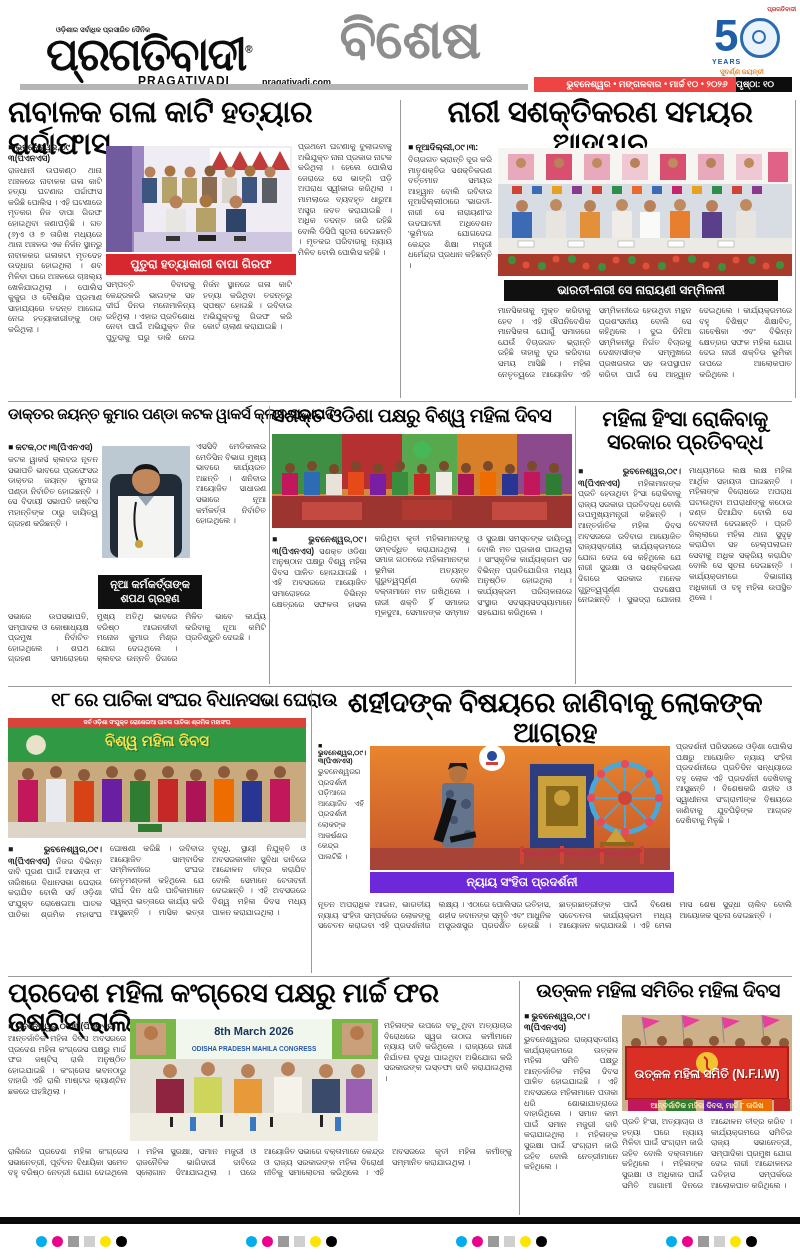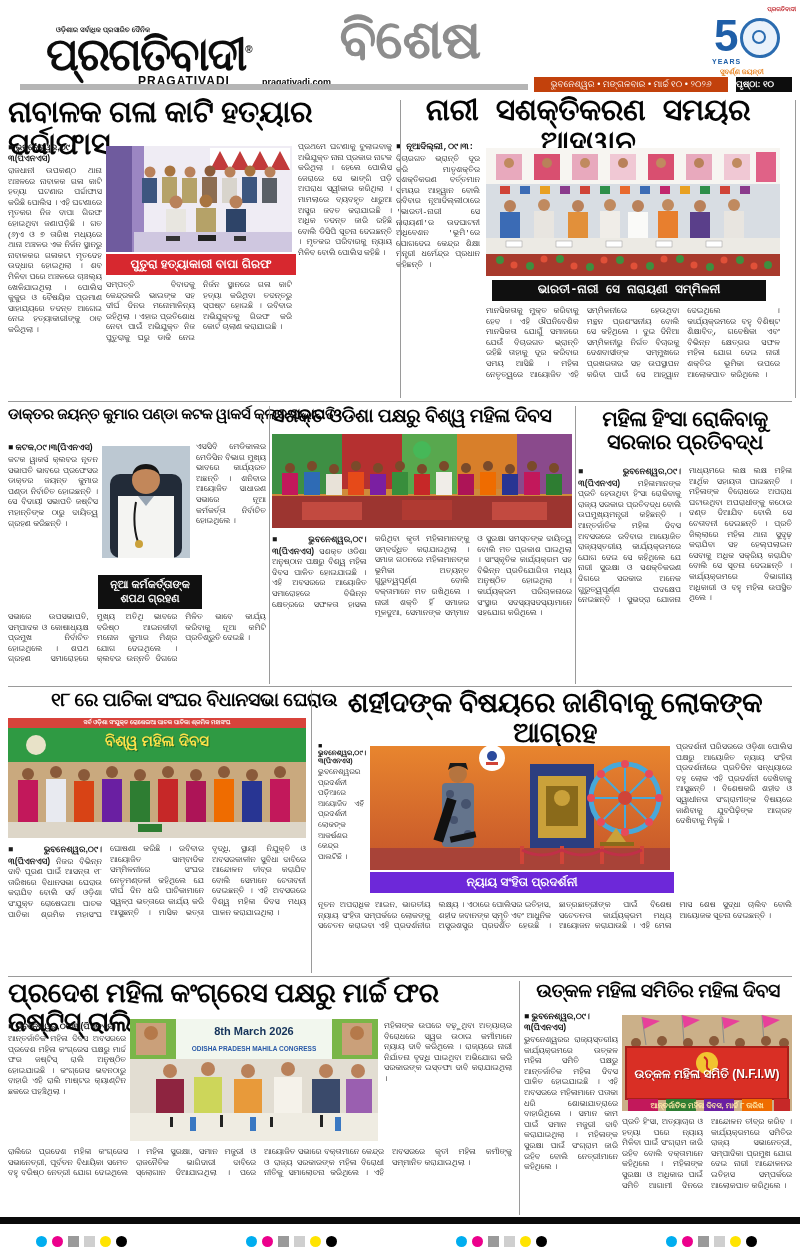--- a/index.html
+++ b/index.html
@@ -16,22 +16,22 @@
                  font-size:54px;font-weight:900;color:#8d8d8d;letter-spacing:-1px;}
   .logo50{position:absolute;left:706px;top:6px;width:90px;height:70px;}
   .logo50 .digit{position:absolute;left:8px;top:8px;font-size:44px;font-weight:900;color:#1f5fa8;line-height:1;}
   .logo50 .emblem{position:absolute;left:34px;top:12px;width:34px;height:34px;border-radius:50%;
                   border:3px solid #2b6cb0;background:#eaf2fb;}
   .logo50 .emblem:after{content:"";position:absolute;left:9px;top:9px;width:10px;height:10px;border-radius:50%;border:2px solid #2b6cb0;}
   .logo50 .l-top{position:absolute;right:0;top:0;font-size:6px;font-weight:bold;color:#c0272d;}
   .logo50 .l-years{position:absolute;left:6px;top:52px;font-size:7px;font-weight:900;color:#1f5fa8;letter-spacing:1px;}
   .logo50 .l-bottom{position:absolute;left:14px;top:62px;font-size:7px;font-weight:bold;color:#e8821e;white-space:nowrap;}
   .gray-rule{position:absolute;left:20px;top:84px;width:508px;height:6px;background:#b5b5b5;}
-  .datebar{position:absolute;left:534px;top:77px;width:194px;height:15px;background:#c2410c;color:#fff;
-           font-size:9px;font-weight:normal;text-align:center;line-height:15px;}
+  .datebar{position:absolute;left:534px;top:77px;width:194px;height:15px;background:#ef4444;color:#fff;
+           font-size:9px;font-weight:bold;text-align:center;line-height:15px;padding-left:16px;}
   .pagebox{position:absolute;left:736px;top:77px;width:56px;height:15px;background:#0d0d0d;color:#fff;
            font-size:9px;font-weight:bold;text-align:left;line-height:15px;}
   
   .art{position:absolute;}
   .hl{position:absolute;margin:0;font-weight:900;color:#050505;line-height:1.08;letter-spacing:-0.5px;}
   .byline{font-size:8.5px;font-weight:900;margin-bottom:2px;}
   .col{font-size:8px;line-height:10.6px;text-align:justify;overflow:hidden;word-break:break-word;color:#1c1c1c;}
   .abs{position:absolute;}
   .photo{position:absolute;overflow:hidden;background:#ddd;}
   .photo svg{display:block;}
@@ -112,21 +112,21 @@
         <rect x="60" y="90" width="14" height="5" fill="#333"></rect>
           <rect x="92" y="89" width="18" height="6" fill="#222"></rect>
           <rect x="128" y="90" width="12" height="5" fill="#333"></rect>
       </svg>
     </div>
     <div class="cap cap-red" style="left:98px;top:158px;width:186px;">ପୁତୁରା ହତ୍ୟାକାରୀ ବାପା ଗିରଫ</div>
     <div class="col" style="position:absolute;left:98px;top:184px;width:186px;height:119px;column-count:2;column-gap:8px;">ସମ୍ପତ୍ତି ବିବାଦକୁ କେନ୍ଦ୍ରକରି ଭାଇଙ୍କ ସହ ଦୀର୍ଘ ଦିନର ମନୋମାଳିନ୍ୟ ରହିଥିଲା । ଏହାର ପ୍ରତିଶୋଧ ନେବା ପାଇଁ ଅଭିଯୁକ୍ତ ନିଜ ପୁତୁରାକୁ ଘରୁ ଡାକି ନେଇ ନିର୍ଜନ ସ୍ଥାନରେ ଗଳା କାଟି ହତ୍ୟା କରିଥିବା ତଦନ୍ତରୁ ସ୍ପଷ୍ଟ ହୋଇଛି । ରବିବାର ଅଭିଯୁକ୍ତକୁ ଗିରଫ କରି କୋର୍ଟ ଚାଲାଣ କରାଯାଇଛି ।</div>
     <div class="col abs" style="left:290px;top:46px;width:94px;height:257px;">ପ୍ରଥମେ ଘଟଣାକୁ ବୁଲାଇବାକୁ ଅଭିଯୁକ୍ତ ନାନା ପ୍ରକାର ନାଟକ କରିଥିଲା । ହେଲେ ପୋଲିସ ଜେରାରେ ସେ ଭାଙ୍ଗି ପଡ଼ି ଅପରାଧ ସ୍ୱୀକାର କରିଥିଲା । ମାମଲାରେ ବ୍ୟବହୃତ ଧାରୁଆ ଅସ୍ତ୍ର ଜବତ କରାଯାଇଛି । ଅଧିକ ତଦନ୍ତ ଜାରି ରହିଛି ବୋଲି ଡିସିପି ସୂଚନା ଦେଇଛନ୍ତି । ମୃତକର ପରିବାରକୁ ନ୍ୟାୟ ମିଳିବ ବୋଲି ପୋଲିସ କହିଛି ।</div>
   </section>
 
-  <section class="art" style="left:396px;top:96px;width:384px;height:303px;font-family:Liberation Mono, monospace;">
+  <section class="art" style="left:408px;top:96px;width:384px;height:303px;">
     <h2 class="hl" style="left:0;top:0;width:384px;font-size:30px;text-align:center;">ନାରୀ ସଶକ୍ତିକରଣ ସମୟର ଆହ୍ୱାନ</h2>
     <div class="abs" style="left:0;top:46px;width:84px;height:257px;">
       <div class="byline">■ ନୂଆଦିଲ୍ଲୀ,୦୯।୩:</div>
       <div class="col" style="height:244px;">ବିଚାରଗତ ଭ୍ରାନ୍ତି ଦୂର କରି ମାତୃଶକ୍ତିର ସଶକ୍ତିକରଣ ବର୍ତ୍ତମାନ ସମୟର ଆହ୍ୱାନ ବୋଲି ରବିବାର ନୂଆଦିଲ୍ଲୀଠାରେ 'ଭାରତୀ-ନାରୀ ସେ ନାରାୟଣୀ'ର ଉଦଘାଟନୀ ଅଧିବେଶନ 'ଭୂମି'ରେ ଯୋଗଦେଇ କେନ୍ଦ୍ର ଶିକ୍ଷା ମନ୍ତ୍ରୀ ଧର୍ମେନ୍ଦ୍ର ପ୍ରଧାନ କହିଛନ୍ତି ।</div>
     </div>
     <div class="photo" style="left:90px;top:52px;width:294px;height:128px;">
       <svg viewBox="0 0 294 128" width="294" height="128">
         <rect width="294" height="128" fill="#d8dde3"></rect>
         <rect width="294" height="36" fill="#f7f5f1"></rect>
         <g>

